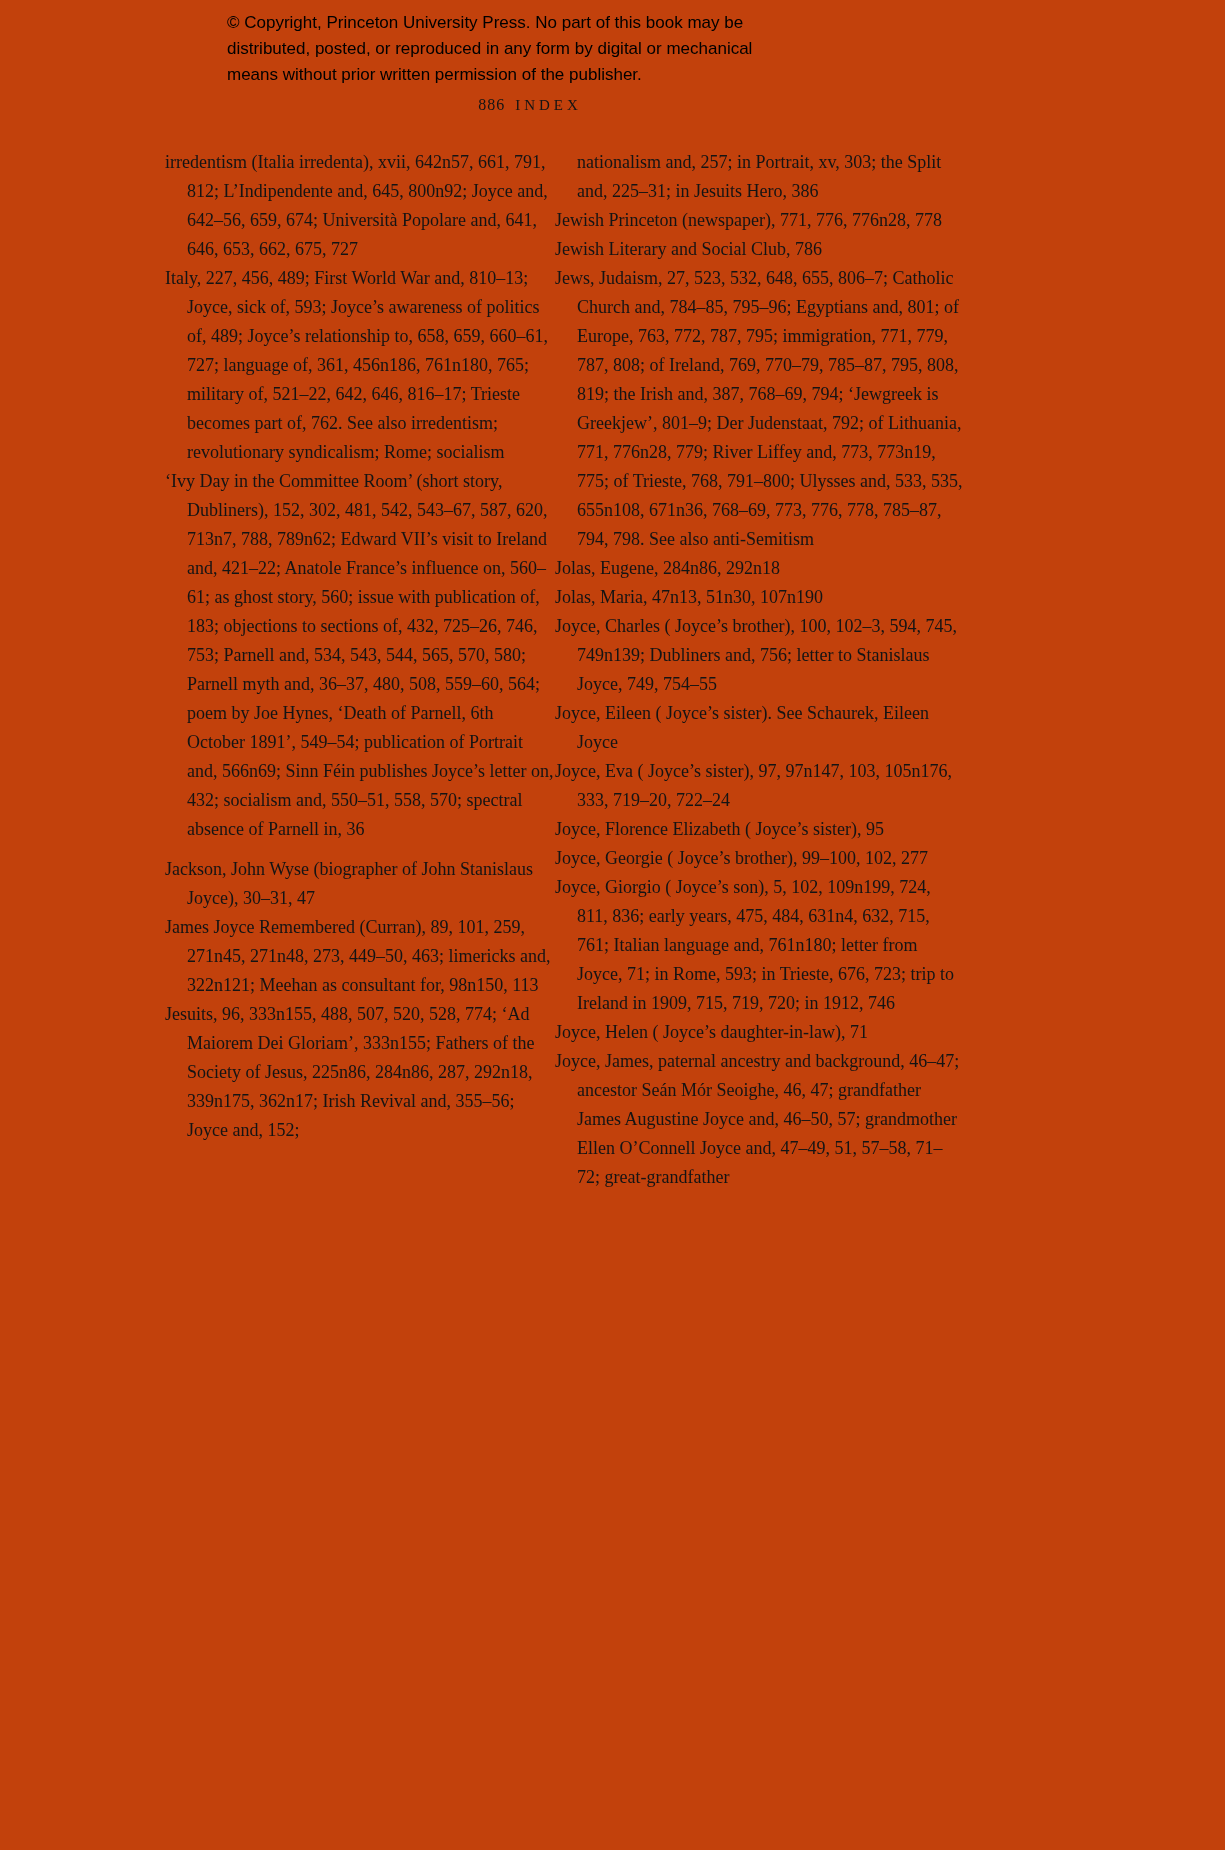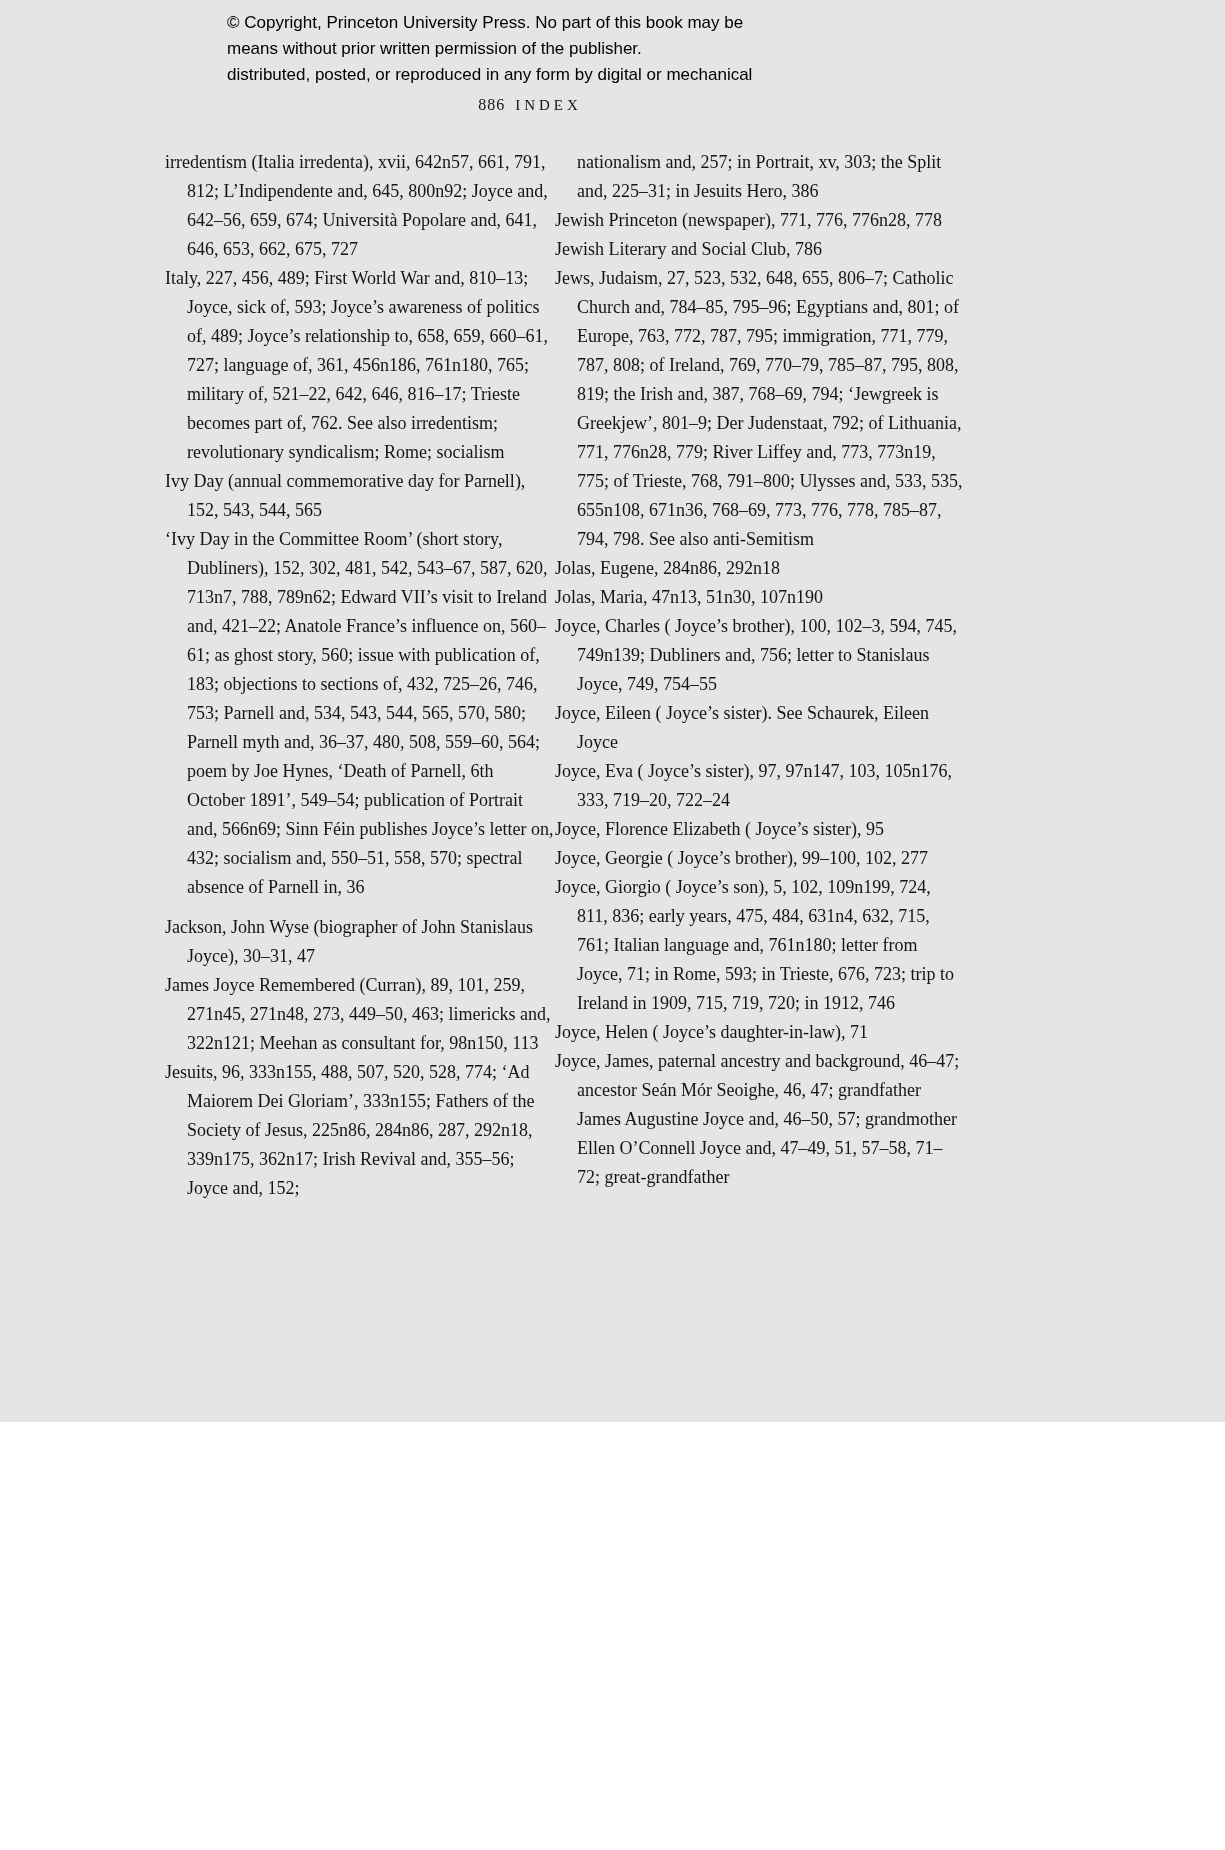--- a/index.html
+++ b/index.html
@@ -3,22 +3,22 @@
 <meta charset="utf-8">
 <style>
   html, body {
     margin: 0;
     padding: 0;
     background: #ffffff;
   }
   .page {
     position: relative;
     width: 1225px;
-    height: 1422px;
-    background: #e5e5e5;
+    height: 1850px;
+    background: #c2410c;
     overflow: hidden;
     color: #141414;
     font-family: "Liberation Serif", serif;
   }
   .copyright {
     position: absolute;
     top: 10px;
     left: 227px;
     font-family: "Liberation Sans", sans-serif;
     font-size: 17px;
@@ -81,33 +81,32 @@
     font-size: 17px;
     color: #000000;
   }
 </style>
 </head>
 <body>
 
 <div class="page">
   <div class="copyright" id="copyright">
       <div>© Copyright, Princeton University Press. No part of this book may be</div>
+      <div>distributed, posted, or reproduced in any form by digital or mechanical</div>
       <div>means without prior written permission of the publisher.</div>
-      <div>distributed, posted, or reproduced in any form by digital or mechanical</div>
     </div>
 
   <div class="page-header">
     <span class="page-number">886</span><span class="header-title">INDEX</span>
   </div>
 
   <div class="columns">
     <div class="col" id="col-left">
         <div class="entry"><span>irredentism (</span><span class="it">Italia irredenta</span><span>), xvii, 642n57, 661, 791, 812; </span><span class="it">L’Indipendente</span><span> and, 645, 800n92; Joyce and, 642–56, 659, 674; Università Popolare and, 641, 646, 653, 662, 675, 727</span></div>
         <div class="entry"><span>Italy, 227, 456, 489; First World War and, 810–13; Joyce, sick of, 593; Joyce’s awareness of politics of, 489; Joyce’s relationship to, 658, 659, 660–61, 727; language of, 361, 456n186, 761n180, 765; military of, 521–22, 642, 646, 816–17; Trieste becomes part of, 762. </span><span class="it">See also</span><span> irredentism; revolutionary syndicalism; Rome; socialism</span></div>
-        <div class="entry"><span>Ivy Day (annual commemorative day for Parnell), 152, 543, 544, 565</span></div>
         <div class="entry"><span>‘Ivy Day in the Committee Room’ (short story, </span><span class="it">Dubliners</span><span>), 152, 302, 481, 542, 543–67, 587, 620, 713n7, 788, 789n62; Edward VII’s visit to Ireland and, 421–22; Anatole France’s influence on, 560–61; as ghost story, 560; issue with publication of, 183; objections to sections of, 432, 725–26, 746, 753; Parnell and, 534, 543, 544, 565, 570, 580; Parnell myth and, 36–37, 480, 508, 559–60, 564; poem by Joe Hynes, ‘Death of Parnell, 6th October 1891’, 549–54; publication of </span><span class="it">Portrait</span><span> and, 566n69; </span><span class="it">Sinn Féin</span><span> publishes Joyce’s letter on, 432; socialism and, 550–51, 558, 570; spectral absence of Parnell in, 36</span></div>
         <div class="entry gap-before"><span>Jackson, John Wyse (biographer of John Stanislaus Joyce), 30–31, 47</span></div>
         <div class="entry"><span class="it">James Joyce Remembered</span><span> (Curran), 89, 101, 259, 271n45, 271n48, 273, 449–50, 463; limericks and, 322n121; Meehan as consultant for, 98n150, 113</span></div>
         <div class="entry"><span>Jesuits, 96, 333n155, 488, 507, 520, 528, 774; ‘Ad Maiorem Dei Gloriam’, 333n155; </span><span class="it">Fathers of the Society of Jesus</span><span>, 225n86, 284n86, 287, 292n18, 339n175, 362n17; Irish Revival and, 355–56; Joyce and, 152;</span></div>
       </div>
     <div class="col col-right" id="col-right">
         <div class="entry continuation"><span>nationalism and, 257; in </span><span class="it">Portrait</span><span>, xv, 303; the Split and, 225–31; in </span><span class="it">Jesuits Hero</span><span>, 386</span></div>
         <div class="entry"><span class="it">Jewish Princeton</span><span> (newspaper), 771, 776, 776n28, 778</span></div>
         <div class="entry"><span>Jewish Literary and Social Club, 786</span></div>
         <div class="entry"><span>Jews, Judaism, 27, 523, 532, 648, 655, 806–7; Catholic Church and, 784–85, 795–96; Egyptians and, 801; of Europe, 763, 772, 787, 795; immigration, 771, 779, 787, 808; of Ireland, 769, 770–79, 785–87, 795, 808, 819; the Irish and, 387, 768–69, 794; ‘Jewgreek is Greekjew’, 801–9; </span><span class="it">Der Judenstaat</span><span>, 792; of Lithuania, 771, 776n28, 779; River Liffey and, 773, 773n19, 775; of Trieste, 768, 791–800; </span><span class="it">Ulysses</span><span> and, 533, 535, 655n108, 671n36, 768–69, 773, 776, 778, 785–87, 794, 798. </span><span class="it">See also</span><span> anti-Semitism</span></div>

